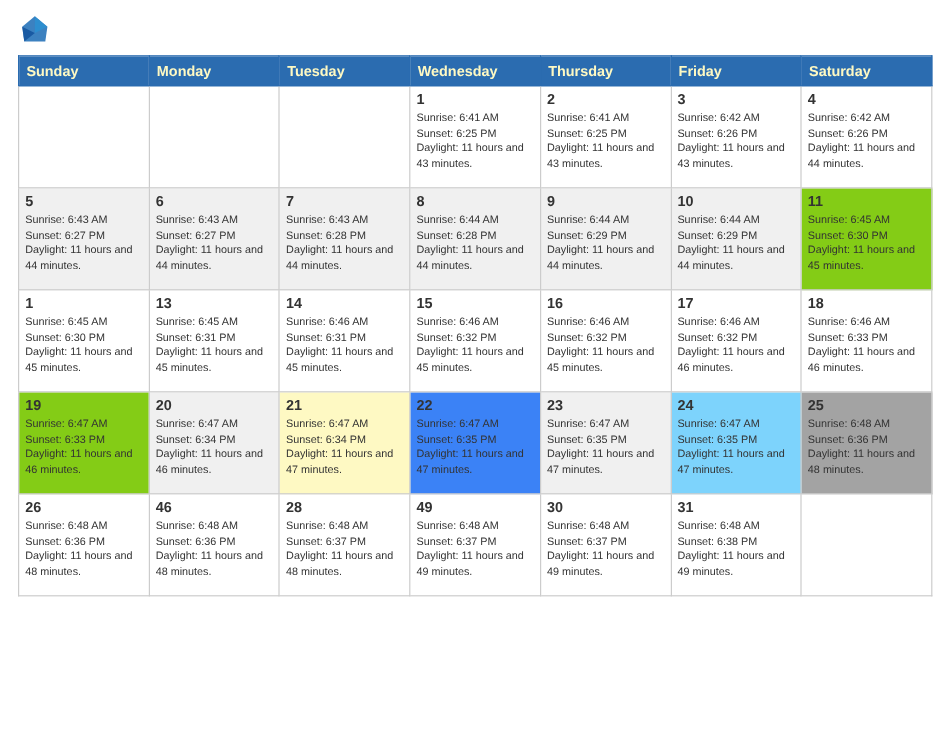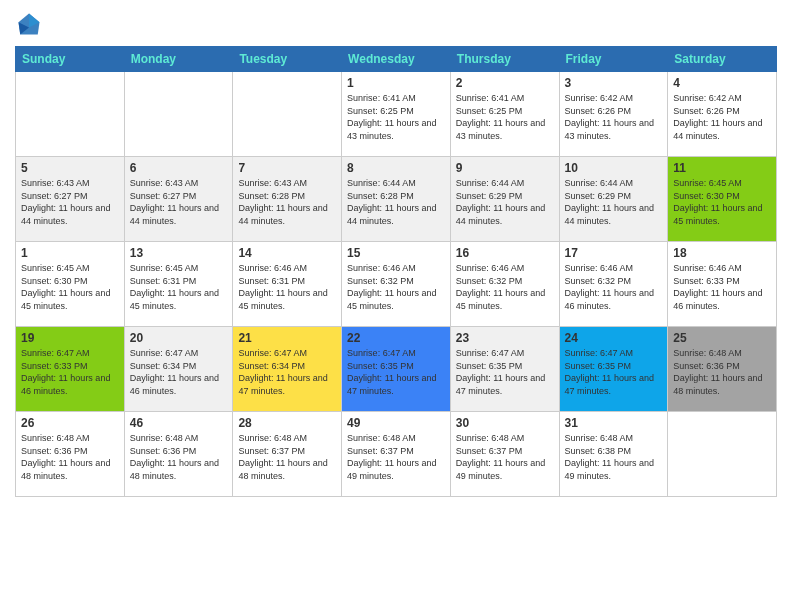--- a/index.html
+++ b/index.html
@@ -50,21 +50,21 @@
       font-size: 14px;
       color: #444;
     }
     .calendar {
       width: 100%;
       border-collapse: collapse;
       border: 1px solid #ccc;
     }
     .calendar th {
       background-color: #2b6cb0;
-      color: #5eead4;
+      color: #fef9c3;
       font-size: 12px;
       font-weight: bold;
       text-align: left;
       padding: 5px 6px;
       border: 1px solid #2b6cb0;
     }
     .calendar td {
       vertical-align: top;
       width: calc(100%/7);
       padding: 4px 5px;
@@ -253,39 +253,39 @@
             <div class="day-info" style="white-space: pre-line;">Sunrise: 6:47 AM
 Sunset: 6:33 PM
 Daylight: 11 hours and 46 minutes.</div>
           </td>
           <td style="background: rgb(240, 240, 240);">
             <span class="day-num">20</span>
             <div class="day-info" style="white-space: pre-line;">Sunrise: 6:47 AM
 Sunset: 6:34 PM
 Daylight: 11 hours and 46 minutes.</div>
           </td>
-          <td style="background: #fde047;">
+          <td style="background: #fef9c3;">
             <span class="day-num">21</span>
             <div class="day-info" style="white-space: pre-line;">Sunrise: 6:47 AM
 Sunset: 6:34 PM
 Daylight: 11 hours and 47 minutes.</div>
           </td>
           <td style="background: #3b82f6;">
             <span class="day-num">22</span>
             <div class="day-info" style="white-space: pre-line;">Sunrise: 6:47 AM
 Sunset: 6:35 PM
 Daylight: 11 hours and 47 minutes.</div>
           </td>
           <td style="background: rgb(240, 240, 240);">
             <span class="day-num">23</span>
             <div class="day-info" style="white-space: pre-line;">Sunrise: 6:47 AM
 Sunset: 6:35 PM
 Daylight: 11 hours and 47 minutes.</div>
           </td>
-          <td style="background: #0ea5e9;">
+          <td style="background: #7dd3fc;">
             <span class="day-num">24</span>
             <div class="day-info" style="white-space: pre-line;">Sunrise: 6:47 AM
 Sunset: 6:35 PM
 Daylight: 11 hours and 47 minutes.</div>
           </td>
           <td style="background: #a3a3a3;">
             <span class="day-num">25</span>
             <div class="day-info" style="white-space: pre-line;">Sunrise: 6:48 AM
 Sunset: 6:36 PM
 Daylight: 11 hours and 48 minutes.</div>

